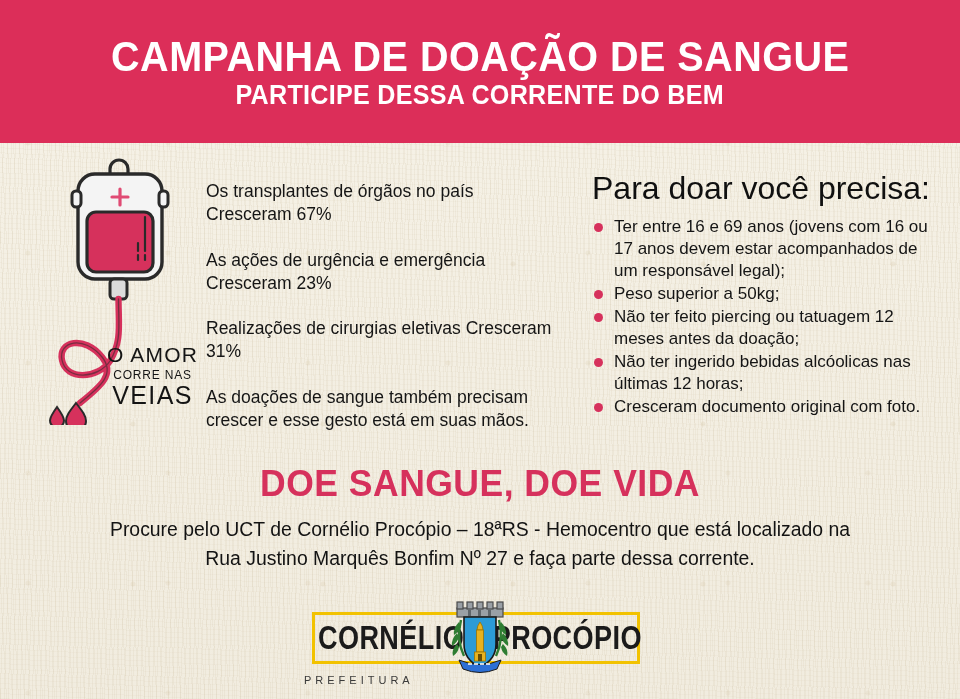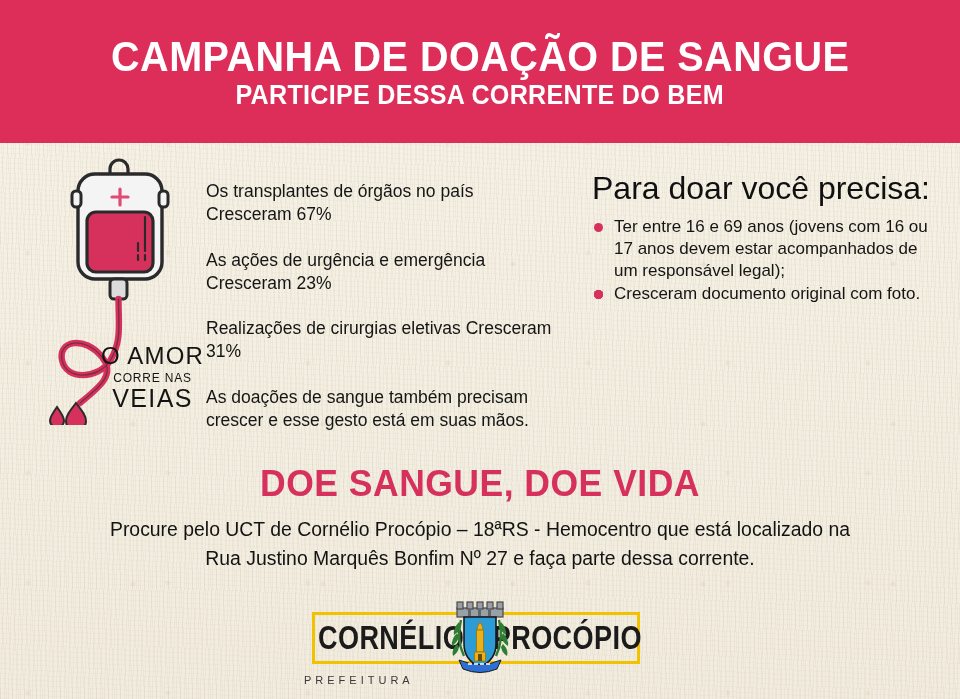--- a/index.html
+++ b/index.html
@@ -49,21 +49,21 @@
     margin:0;
     text-align:center;
   }
   
   .bag-wrap{position:absolute;left:26px;top:155px;width:175px;height:270px;}
   .bag-svg{display:block;}
   .slogan{
     position:absolute;left:100px;top:344px;width:105px;
     text-align:center;color:#141414;line-height:1;
   }
-  .slogan .l1{font-size:24px;letter-spacing:1.2px;display:block;}
+  .slogan .l1{font-size:21px;letter-spacing:1.2px;display:block;}
   .slogan .l2{font-size:12px;letter-spacing:.8px;display:block;margin-top:4px;}
   .slogan .l3{font-size:25px;letter-spacing:1.4px;display:block;margin-top:2px;}
   
   .stats{
     position:absolute;left:206px;top:180px;width:350px;
     color:#151515;font-size:17.5px;line-height:1.33;
   }
   .stats p{margin:0 0 22px 0;}
   .stats p:last-child{margin-bottom:0;}
   
@@ -180,23 +180,29 @@
 
   <div class="reqs">
     <h2>Para doar você precisa:</h2>
     <ul>
       <li>
         <span class="dot"></span>
         <span>Ter entre 16 e 69 anos (jovens com 16 ou 17 anos devem estar acompanhados de um responsável legal);</span>
       </li>
       <li>
         <span class="dot"></span>
-      </li>
-      <li>
-        <span class="dot"></span>
+        <span>Peso superior a 50kg;</span>
+      </li>
+      <li>
+        <span class="dot"></span>
+        <span>Não ter feito piercing ou tatuagem 12 meses antes da doação;</span>
+      </li>
+      <li>
+        <span class="dot"></span>
+        <span>Não ter ingerido bebidas alcóolicas nas últimas 12 horas;</span>
       </li>
       <li>
         <span class="dot"></span>
         <span>Cresceram documento original com foto.</span>
       </li>
     </ul>
   </div>
 
   <div class="cta">DOE SANGUE, DOE VIDA</div>
   <div class="address">

